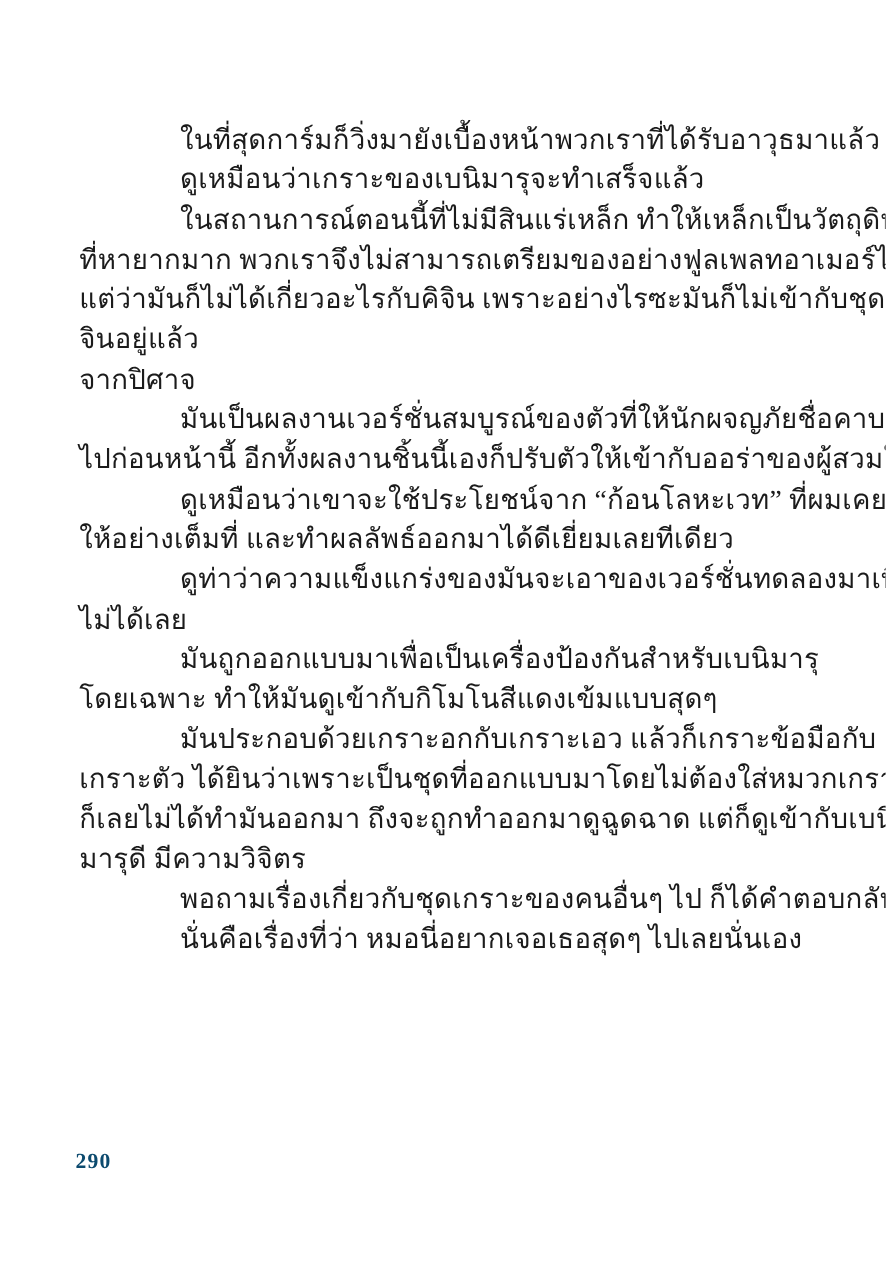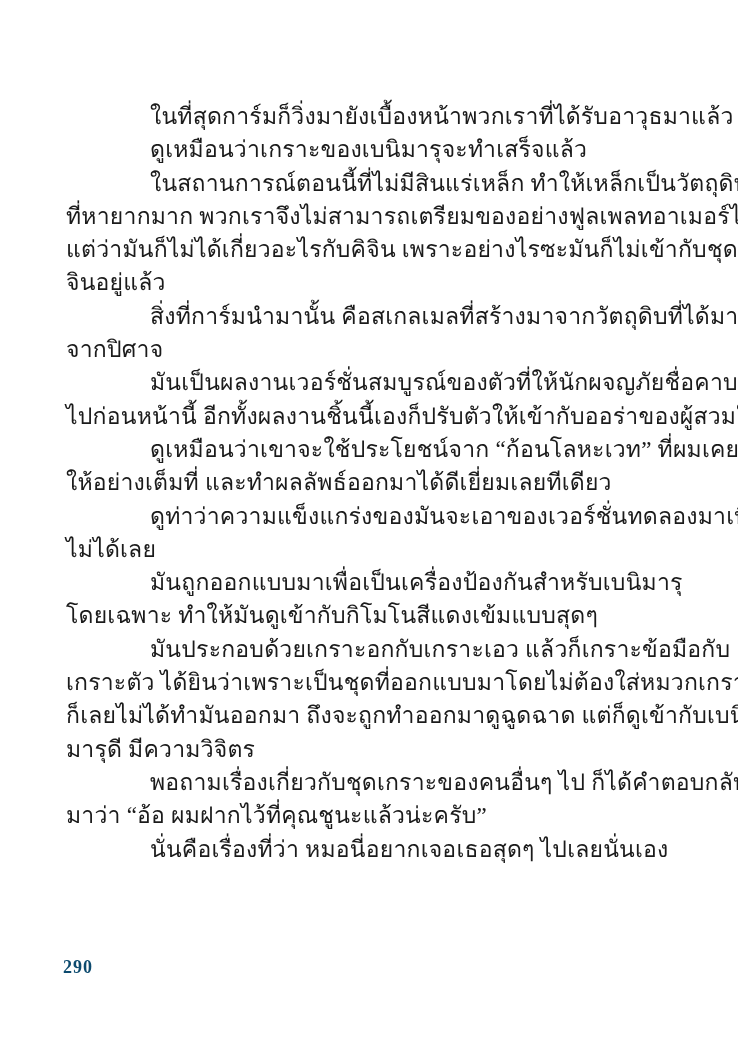--- a/index.html
+++ b/index.html
@@ -56,32 +56,30 @@
 
 <div class="page">
   <div class="text-block" style="color: rgb(27, 27, 27);">
 
   <div class="line indent">ในที่สุดการ์มก็วิ่งมายังเบื้องหน้าพวกเราที่ได้รับอาวุธมาแล้ว</div>
       <div class="line indent">ดูเหมือนว่าเกราะของเบนิมารุจะทำเสร็จแล้ว</div>
       <div class="line indent">ในสถานการณ์ตอนนี้ที่ไม่มีสินแร่เหล็ก ทำให้เหล็กเป็นวัตถุดิบ</div>
       <div class="line">ที่หายากมาก พวกเราจึงไม่สามารถเตรียมของอย่างฟูลเพลทอาเมอร์ได้</div>
       <div class="line">แต่ว่ามันก็ไม่ได้เกี่ยวอะไรกับคิจิน เพราะอย่างไรซะมันก็ไม่เข้ากับชุดของคิ</div>
       <div class="line">จินอยู่แล้ว</div>
-      <div class="line indent">สิ่งที่การ์มนำมานั้น คือสเกลเมลที่สร้างมาจากวัตถุดิบที่ได้มา</div>
       <div class="line">จากปิศาจ</div>
       <div class="line indent">มันเป็นผลงานเวอร์ชั่นสมบูรณ์ของตัวที่ให้นักผจญภัยชื่อคาบาล</div>
       <div class="line">ไปก่อนหน้านี้ อีกทั้งผลงานชิ้นนี้เองก็ปรับตัวให้เข้ากับออร่าของผู้สวมใส่</div>
       <div class="line indent">ดูเหมือนว่าเขาจะใช้ประโยชน์จาก “ก้อนโลหะเวท” ที่ผมเคยส่ง</div>
       <div class="line">ให้อย่างเต็มที่ และทำผลลัพธ์ออกมาได้ดีเยี่ยมเลยทีเดียว</div>
       <div class="line indent">ดูท่าว่าความแข็งแกร่งของมันจะเอาของเวอร์ชั่นทดลองมาเทียบ</div>
       <div class="line">ไม่ได้เลย</div>
       <div class="line indent">มันถูกออกแบบมาเพื่อเป็นเครื่องป้องกันสำหรับเบนิมารุ</div>
       <div class="line">โดยเฉพาะ ทำให้มันดูเข้ากับกิโมโนสีแดงเข้มแบบสุดๆ</div>
       <div class="line indent">มันประกอบด้วยเกราะอกกับเกราะเอว แล้วก็เกราะข้อมือกับ</div>
       <div class="line">เกราะตัว ได้ยินว่าเพราะเป็นชุดที่ออกแบบมาโดยไม่ต้องใส่หมวกเกราะ</div>
       <div class="line">ก็เลยไม่ได้ทำมันออกมา ถึงจะถูกทำออกมาดูฉูดฉาด แต่ก็ดูเข้ากับเบนิ–</div>
       <div class="line">มารุดี มีความวิจิตร</div>
       <div class="line indent">พอถามเรื่องเกี่ยวกับชุดเกราะของคนอื่นๆ ไป ก็ได้คำตอบกลับ</div>
-      <div class="line">มาว่า “อ้อ ผมฝากไว้ที่คุณชูนะแล้วน่ะครับ”</div>
       <div class="line indent">นั่นคือเรื่องที่ว่า หมอนี่อยากเจอเธอสุดๆ ไปเลยนั่นเอง</div>
     </div>
   <div class="page-number">290</div>
 </div>
 
 </body></html>

